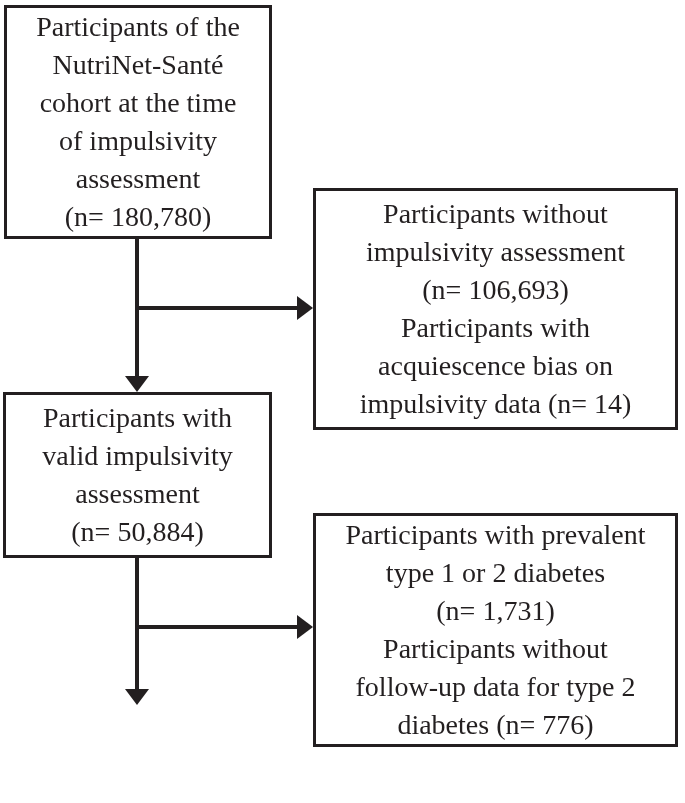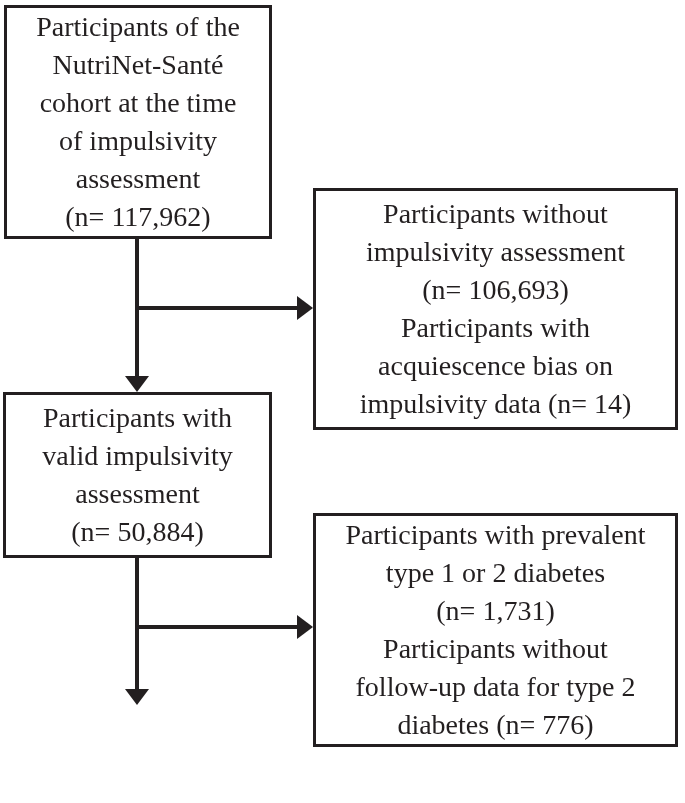--- a/index.html
+++ b/index.html
@@ -73,21 +73,21 @@
 <body>
 
 <div class="canvas">
 
   <div class="box" id="box-cohort">
     <div class="box-text">Participants of the
 NutriNet-Santé
 cohort at the time
 of impulsivity
 assessment
-(n= 117,962)</div>
+(n= 180,780)</div>
   </div>
 
   <div class="box" id="box-excl1">
     <div class="box-text">Participants without
 impulsivity assessment
 (n= 106,693)
 Participants with
 acquiescence bias on
 impulsivity data (n= 14)</div>
   </div>

